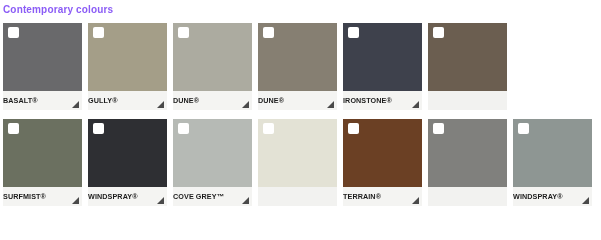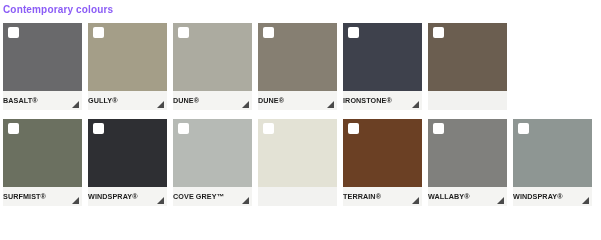--- a/index.html
+++ b/index.html
@@ -236,28 +236,20 @@
               <svg width="7" height="7" viewBox="0 0 7 7">
                 <path d="M7 0 L7 7 L0 7 Z" fill="#4a4a4a"></path>
               </svg>
             </div>
           </div>
         </div>
         <div class="swatch">
           <div class="swatch-color" style="background: rgb(128, 128, 125);">
             <div class="swatch-checkbox"></div>
           </div>
-          <div class="swatch-footer">
-            <div class="swatch-label">WALLABY®</div>
-            <div class="swatch-grip">
-              <svg width="7" height="7" viewBox="0 0 7 7">
-                <path d="M7 0 L7 7 L0 7 Z" fill="#4a4a4a"></path>
-              </svg>
-            </div>
-          </div>
         </div>
         <div class="swatch">
           <div class="swatch-color" style="background: rgb(142, 150, 147);">
             <div class="swatch-checkbox"></div>
           </div>
           <div class="swatch-footer">
             <div class="swatch-label">WINDSPRAY®</div>
             <div class="swatch-grip">
               <svg width="7" height="7" viewBox="0 0 7 7">
                 <path d="M7 0 L7 7 L0 7 Z" fill="#4a4a4a"></path>

